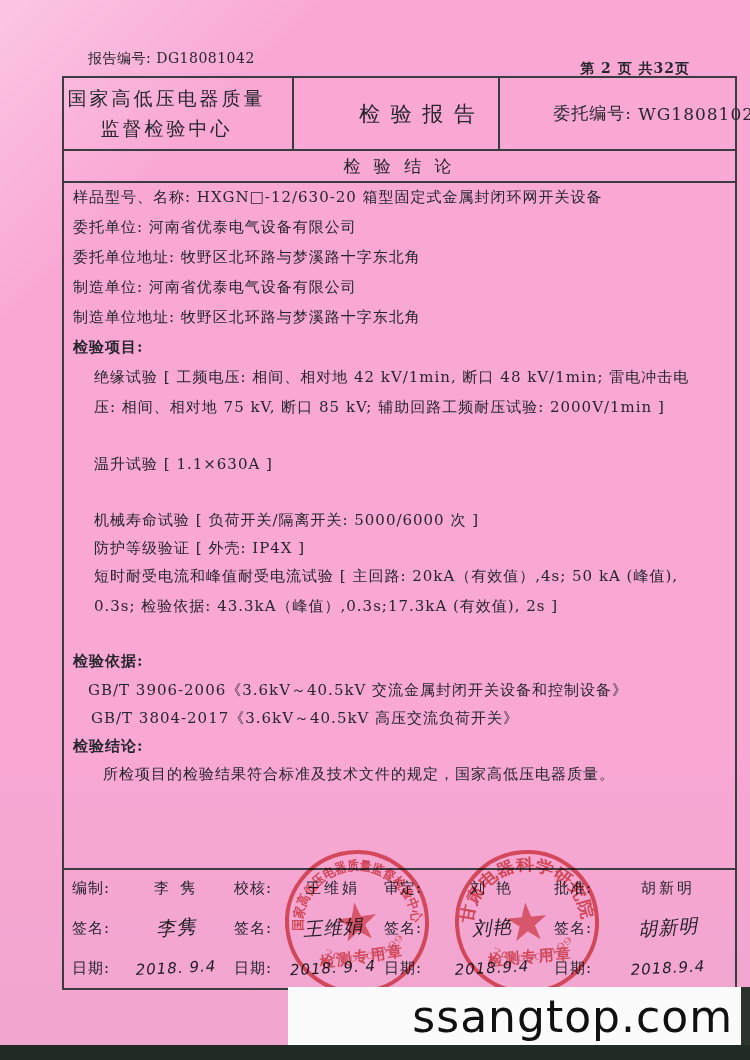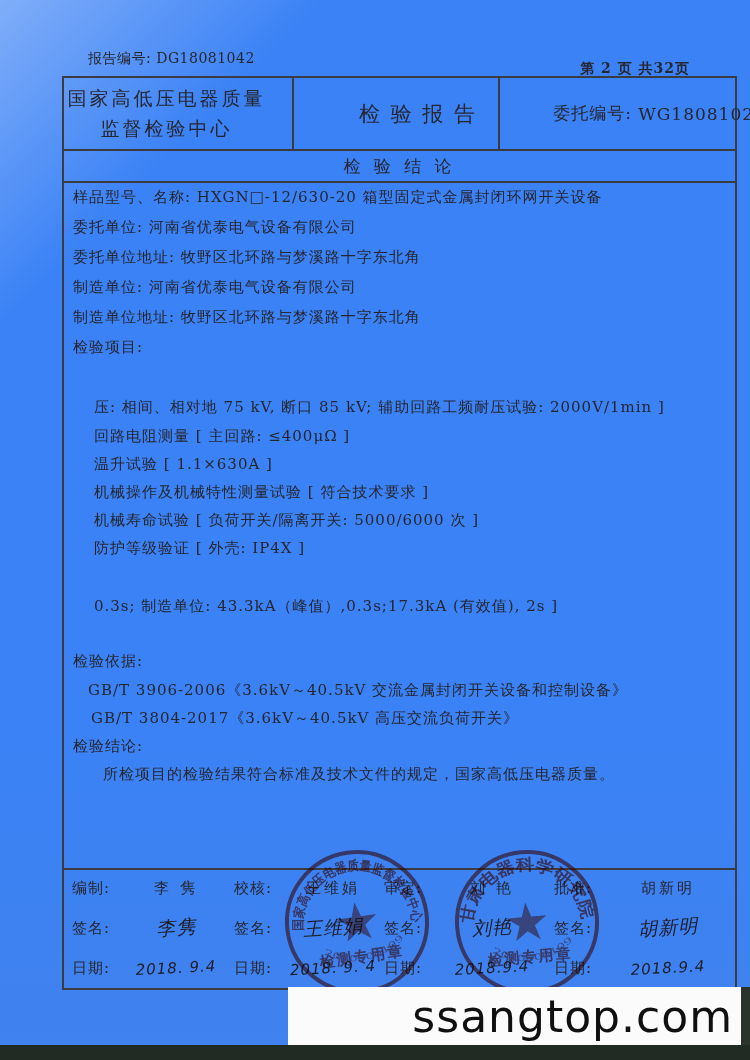--- a/index.html
+++ b/index.html
@@ -1,18 +1,18 @@
 <!DOCTYPE html>
 <html><head>
 <meta charset="utf-8">
 <style>
   html,body{margin:0;padding:0;background:#555;}
   .page{
     position:relative;width:750px;height:1060px;margin:0 auto;
-    background:#3b82f6;overflow:hidden;
+    background:#f9a8d4;overflow:hidden;
     font-family:"DejaVu Serif","Liberation Serif",serif;
     color:#26262e;
   }
   .page::before{content:"";position:absolute;inset:0;
     background:linear-gradient(135deg,rgba(255,255,255,.35) 0%,rgba(255,255,255,0) 18%),
                linear-gradient(0deg,rgba(120,125,135,.08),rgba(120,125,135,0) 30%);
     pointer-events:none;}
   .meta-left{position:absolute;left:88px;top:50px;font-size:14px;letter-spacing:.5px;white-space:nowrap;}
   .meta-right{position:absolute;right:60px;top:60px;font-size:14px;letter-spacing:1px;white-space:nowrap;font-weight:bold;}
 
@@ -23,21 +23,21 @@
   .vl1{left:228px}.vl2{left:434px}
 
   .hcell{position:absolute;top:0;height:71px;display:flex;align-items:center;justify-content:center;text-align:center;}
   .hc1{left:0;width:205px;font-size:19px;letter-spacing:3px;line-height:1.55;}
   .hc2{left:230px;width:248px;font-size:21px;letter-spacing:2px;}
   .hc3{left:436px;width:235px;font-size:17px;letter-spacing:1px;margin-left:42px;}
   .conc-row{position:absolute;left:0;top:73px;width:100%;height:30px;display:flex;align-items:center;justify-content:center;
     font-size:17px;letter-spacing:4px;border-radius:8px;}
 
   .bl{position:absolute;font-size:15px;letter-spacing:1px;white-space:nowrap;}
-  .bold{font-weight:normal;}
+  .bold{font-weight:bold;}
   .l0{top:110px;left:9px}.l1{top:140px;left:9px}.l2{top:170px;left:9px}
   .l3{top:200px;left:9px}.l4{top:230px;left:9px}.l5{top:260px;left:9px}
   .l6{top:290px;left:30px}.l7{top:320px;left:30px}.l8{top:349px;left:30px}
   .l9{top:377px;left:30px}.l10{top:405px;left:30px}.l11{top:433px;left:30px}
   .l12{top:461px;left:30px}.l13{top:489px;left:30px}.l14{top:519px;left:30px}
   .l15{top:574px;left:9px}.l16{top:603px;left:24px}.l17{top:631px;left:27px}
   .l18{top:659px;left:9px}.l19{top:687px;left:39px}
 
   .sigblock{position:absolute;left:0;top:790px;width:671px;height:120px;}
   .sigcol{position:absolute;top:0;height:120px;display:flex;flex-direction:column;justify-content:space-around;}
@@ -91,27 +91,27 @@
     </div>
 
     <div class="conc-row">检 验 结 论</div>
 
     <div class="bl l0">样品型号、名称: HXGN□-12/630-20    箱型固定式金属封闭环网开关设备</div>
     <div class="bl l1">委托单位: 河南省优泰电气设备有限公司</div>
     <div class="bl l2">委托单位地址: 牧野区北环路与梦溪路十字东北角</div>
     <div class="bl l3">制造单位: 河南省优泰电气设备有限公司</div>
     <div class="bl l4">制造单位地址: 牧野区北环路与梦溪路十字东北角</div>
     <div class="bl l5 bold">检验项目:</div>
+    <div class="bl l6">绝缘试验 [ 工频电压: 相间、相对地 42 kV/1min, 断口 48 kV/1min; 雷电冲击电</div>
     <div class="bl l7">压: 相间、相对地 75 kV, 断口 85 kV; 辅助回路工频耐压试验: 2000V/1min ]</div>
-    <div class="bl l8">回路电阻测量 [ 主回路: ≤400μΩ ]</div>
     <div class="bl l9">温升试验 [ 1.1×630A ]</div>
-    <div class="bl l10">机械操作及机械特性测量试验 [ 符合技术要求 ]</div>
     <div class="bl l11">机械寿命试验 [ 负荷开关/隔离开关: 5000/6000 次 ]</div>
     <div class="bl l12">防护等级验证 [ 外壳: IP4X ]</div>
-    <div class="bl l14">0.3s; 制造单位: 43.3kA（峰值）,0.3s;17.3kA (有效值), 2s ]</div>
+    <div class="bl l13">短时耐受电流和峰值耐受电流试验 [ 主回路: 20kA（有效值）,4s; 50 kA (峰值),</div>
+    <div class="bl l14">0.3s; 检验依据: 43.3kA（峰值）,0.3s;17.3kA (有效值), 2s ]</div>
     <div class="bl l15 bold">检验依据:</div>
     <div class="bl l16">GB/T 3906-2006《3.6kV～40.5kV 交流金属封闭开关设备和控制设备》</div>
     <div class="bl l17">GB/T 3804-2017《3.6kV～40.5kV 高压交流负荷开关》</div>
     <div class="bl l18 bold">检验结论:</div>
     <div class="bl l19">所检项目的检验结果符合标准及技术文件的规定，国家高低压电器质量。</div>
 
     <div class="sigblock">
       <div class="sigcol sc1">
         <div class="sigrow">
           <span class="siglabel">编制:</span>

